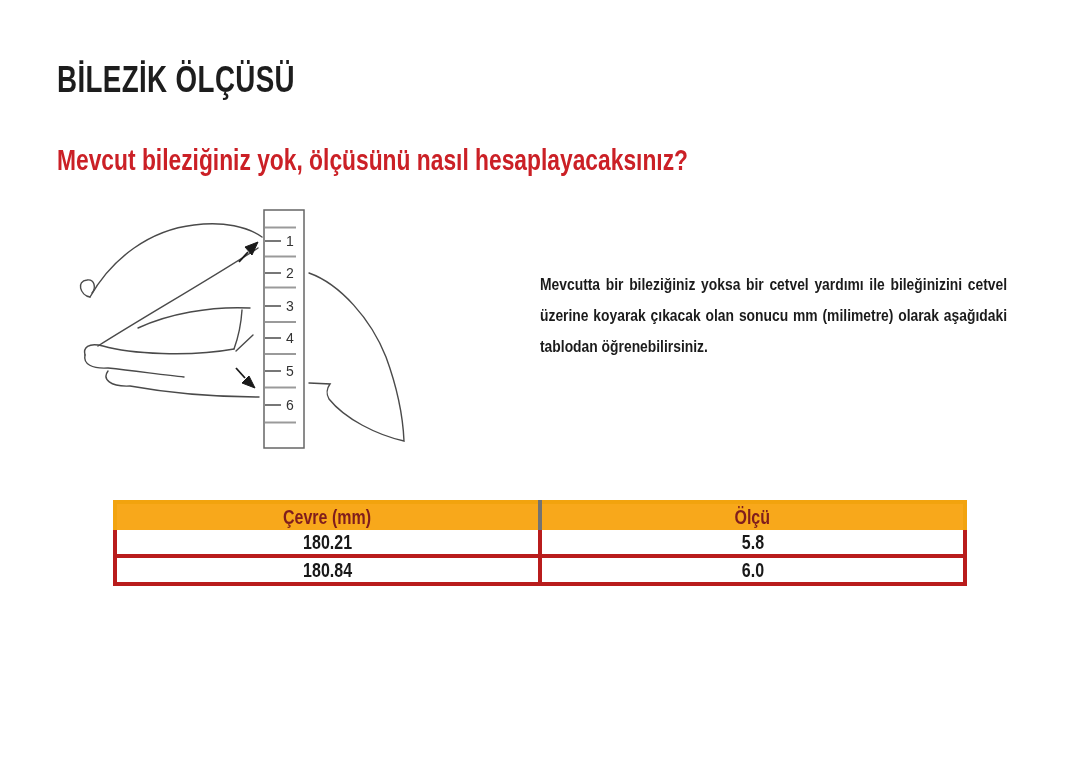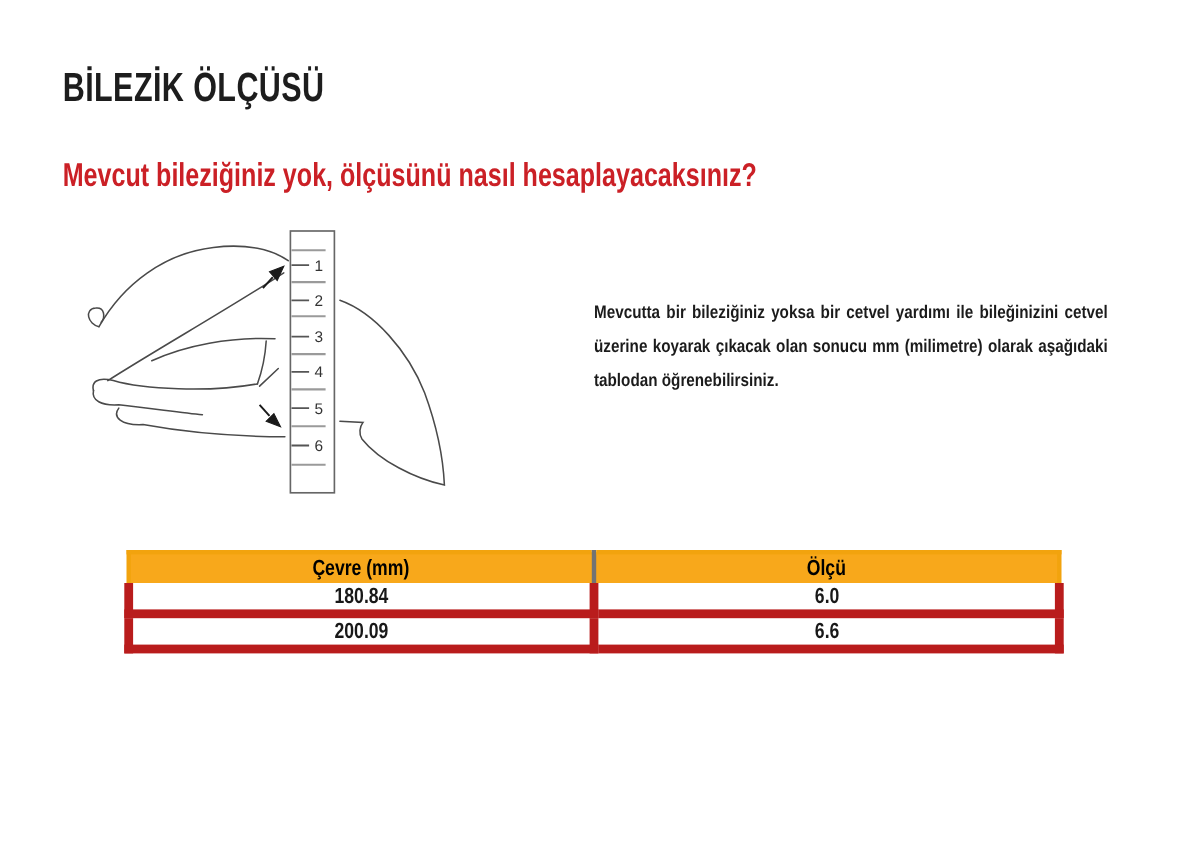--- a/index.html
+++ b/index.html
@@ -38,29 +38,29 @@
   .size-table {
     position: absolute; left: 113px; top: 500px;
     width: 854px;
     border-collapse: collapse;
     table-layout: fixed;
     border: 4px solid #F2A30E;
   }
   .size-table th {
     background: #F8A81B;
     height: 26px; line-height: 26px;
-    font-size: 20px; font-weight: bold; color: #000000;
+    font-size: 20px; font-weight: bold; color: #7f1d1d;
     border: none; padding: 0;
     text-align: center;
   }
   .size-table th + th { border-left: 4px solid #737373; }
   .size-table td {
     background: #ffffff;
     height: 24px; line-height: 24px;
-    border: 8px solid #b91c1c;
+    border: 4px solid #b91c1c;
     text-align: center;
     font-size: 20px; font-weight: bold; color: #181818;
     padding: 0;
   }
   .size-table tbody tr:first-child td { border-top: none; }
   .cnd { display: inline-block; transform: scaleX(0.8); }
   svg text {
     font-family: "Liberation Sans", sans-serif;
     font-size: 14px; fill: #333333;
   }
@@ -131,21 +131,21 @@
 
 <table class="size-table">
   <thead>
     <tr>
       <th><span class="cnd">Çevre (mm)</span></th>
       <th><span class="cnd">Ölçü</span></th>
     </tr>
   </thead>
   <tbody>
     <tr>
+      <td><span class="cnd">180.21</span></td>
+      <td><span class="cnd">5.8</span></td>
+    </tr>
+    <tr>
       <td><span class="cnd">180.84</span></td>
       <td><span class="cnd">6.0</span></td>
-    </tr>
-    <tr>
-      <td><span class="cnd">200.09</span></td>
-      <td><span class="cnd">6.6</span></td>
     </tr>
   </tbody>
 </table>
 
 </body></html>

